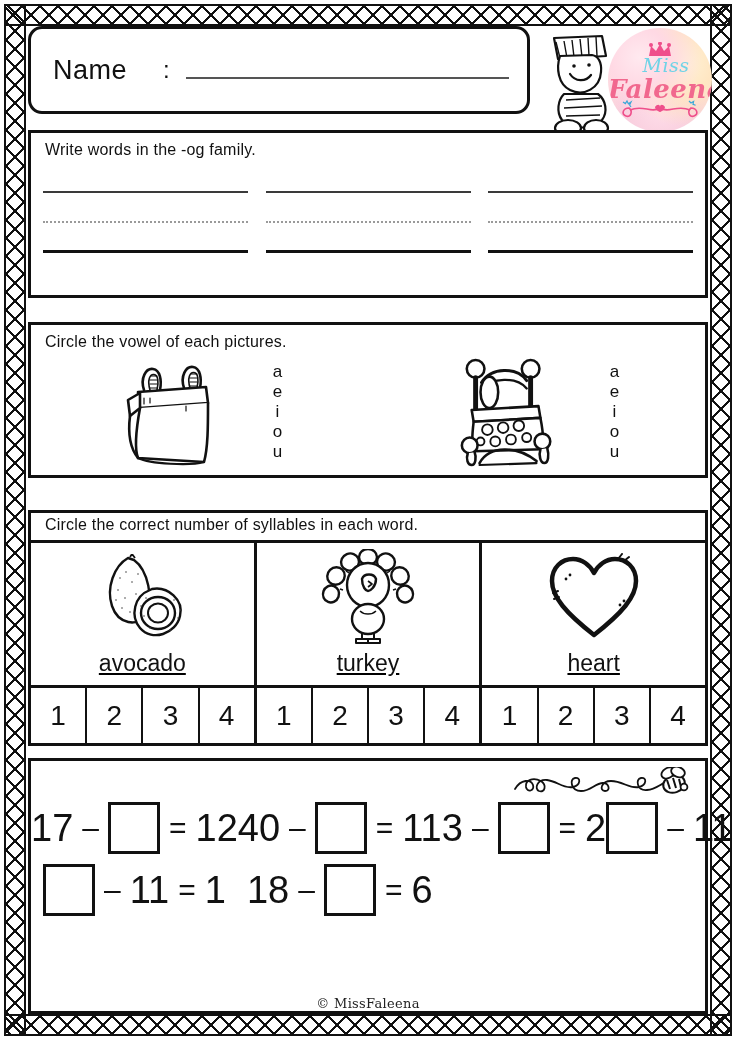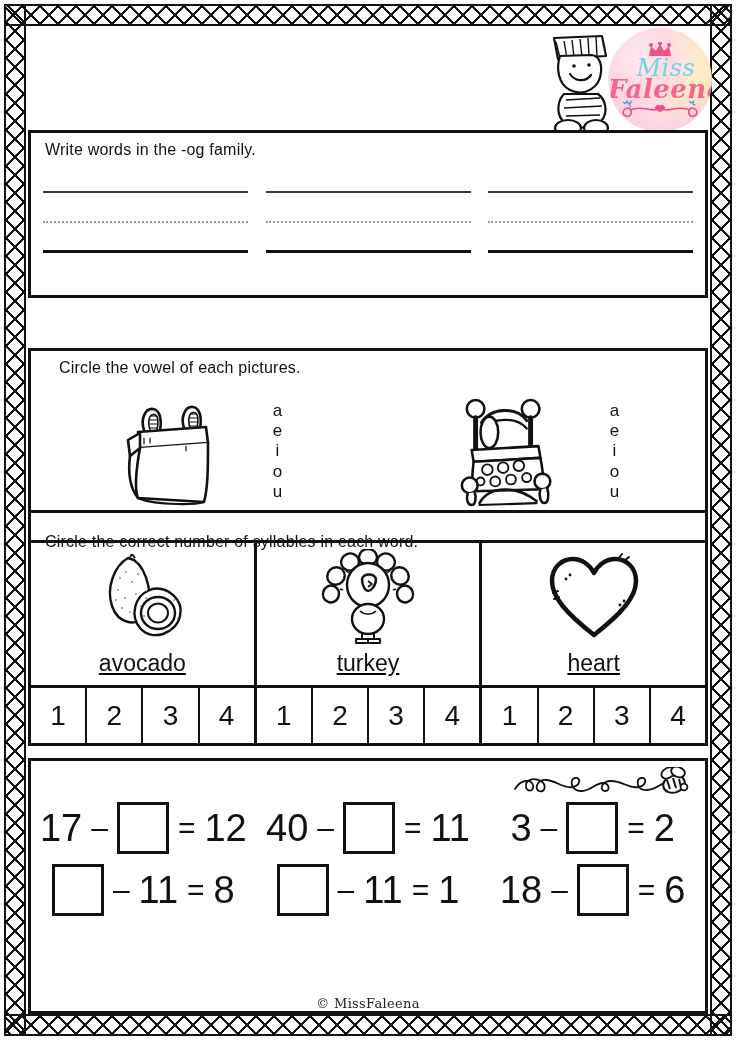--- a/index.html
+++ b/index.html
@@ -131,21 +131,21 @@
       radial-gradient(circle at 20% 70%, #fde6cf 0%, transparent 55%),
       #fcdfe6;
     overflow: hidden;
   }
   .logo-miss {
     position: absolute;
     left: 12px; right: 0; top: 26px;
     text-align: center;
     font-family: "DejaVu Serif", serif;
     font-style: italic;
-    font-size: 24px;
+    font-size: 19px;
     color: #6fd3e6;
     letter-spacing: 0.5px;
   }
   .logo-faleena {
     position: absolute;
     left: 0; right: 0; top: 46px;
     text-align: center;
     font-family: "DejaVu Serif", serif;
     font-style: italic;
     font-size: 26px;
@@ -199,21 +199,21 @@
     border-top: 2px solid #3a3a3a;
   }
   .ln-top { top: 0; }
   .ln-bot { bottom: 0; border-top-width: 3px; border-top-color: #111; }
   .ln-mid {
     position: absolute; left: 0; right: 0; top: 30px;
     border-top: 2px dotted #9a9a9a;
   }
 
   
-  .sec-vowels { top: 322px; height: 183px; padding-left: 14px; }
+  .sec-vowels { top: 296px; height: 156px; }
   .vowel-items {
     position: absolute;
     left: 0; right: 0; top: 28px; bottom: 4px;
     display: flex;
   }
   .vowel-item {
     flex: 1;
     display: flex;
     align-items: center;
     justify-content: center;
@@ -298,21 +298,21 @@
   .sec-math { top: 732px; height: 256px; }
   .bee-deco {
     position: absolute;
     right: 14px; top: 6px;
     width: 180px; height: 34px;
   }
   .math-grid {
     position: absolute;
     left: 0; right: 0; top: 36px; bottom: 28px;
     display: grid;
-    grid-template-columns: 1fr 1fr 1fr;
+    grid-template-columns: 1fr 1fr 1fr 1fr;
     grid-template-rows: 1fr 1fr 1fr;
   }
   .eq {
     display: flex;
     align-items: center;
     justify-content: center;
     gap: 9px;
   }
   .eq-term {
     font-size: 38px;
@@ -358,20 +358,25 @@
     <div class="zz zz-v zz-left">
         <div class="tri"></div>
       </div>
     <div class="zz zz-v zz-right">
         <div class="tri"></div>
       </div>
   </div>
 
   <div class="content">
 
+    <div class="name-box">
+      <span class="name-label">Name</span>
+      <span class="name-colon">:</span>
+      <span class="name-rule"></span>
+    </div>
 
     <div class="logo-wrap">
       <svg class="logo-kid" viewBox="0 0 86 108">
         <g fill="#fff" stroke="#111" stroke-width="2.2" stroke-linejoin="round">
           <path d="M14 8 L62 6 L66 26 L18 29 Z"></path>
           <path d="M16 12 L20 28 M24 11 L27 28 M32 10 L34 27 M40 9 L42 27 M48 8 L49 26 M56 7 L57 26" stroke-width="1.4" fill="none"></path>
           <path d="M20 26 C16 38 18 54 30 60 C44 67 60 58 61 42 C62 32 58 26 52 25 Z"></path>
           <path d="M30 44 C35 52 46 52 51 45" fill="none" stroke-width="2.2" stroke-linecap="round"></path>
           <circle cx="34" cy="36" r="1.8" fill="#111" stroke="none"></circle>
           <circle cx="49" cy="35" r="1.8" fill="#111" stroke="none"></circle>
@@ -490,21 +495,21 @@
             <span>o</span>
             <span>u</span>
           </div>
         </div>
 
       </div>
     </div>
 
     <div class="panel sec-syll">
       <div class="syll-head">
-        <div class="panel-title" style="padding-top:20px">Circle the correct number of syllables in each word.</div>
+        <div class="panel-title" style="padding-top:3px">Circle the correct number of syllables in each word.</div>
       </div>
 
       <div class="syll-cells">
 
         <div class="syll-cell">
           <div class="syll-pic">
             <svg width="96" height="86" viewBox="0 0 96 86">
               <g fill="#fff" stroke="#111" stroke-width="2.4" stroke-linejoin="round">
                 <path d="M34 4 C20 12 12 34 18 52 C24 70 44 74 52 60 C60 46 54 16 40 6 Z"></path>
                 <path d="M36 3 l2 -3 l3 4" fill="none" stroke-width="1.8"></path>

